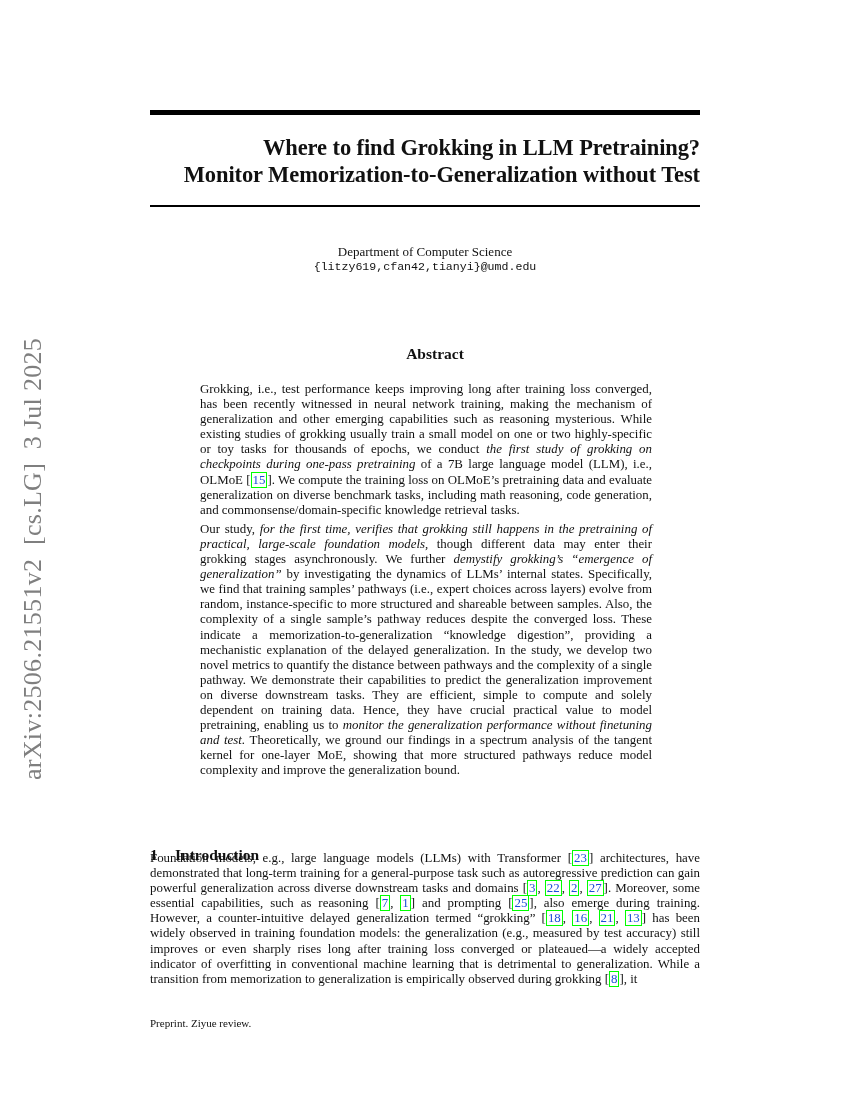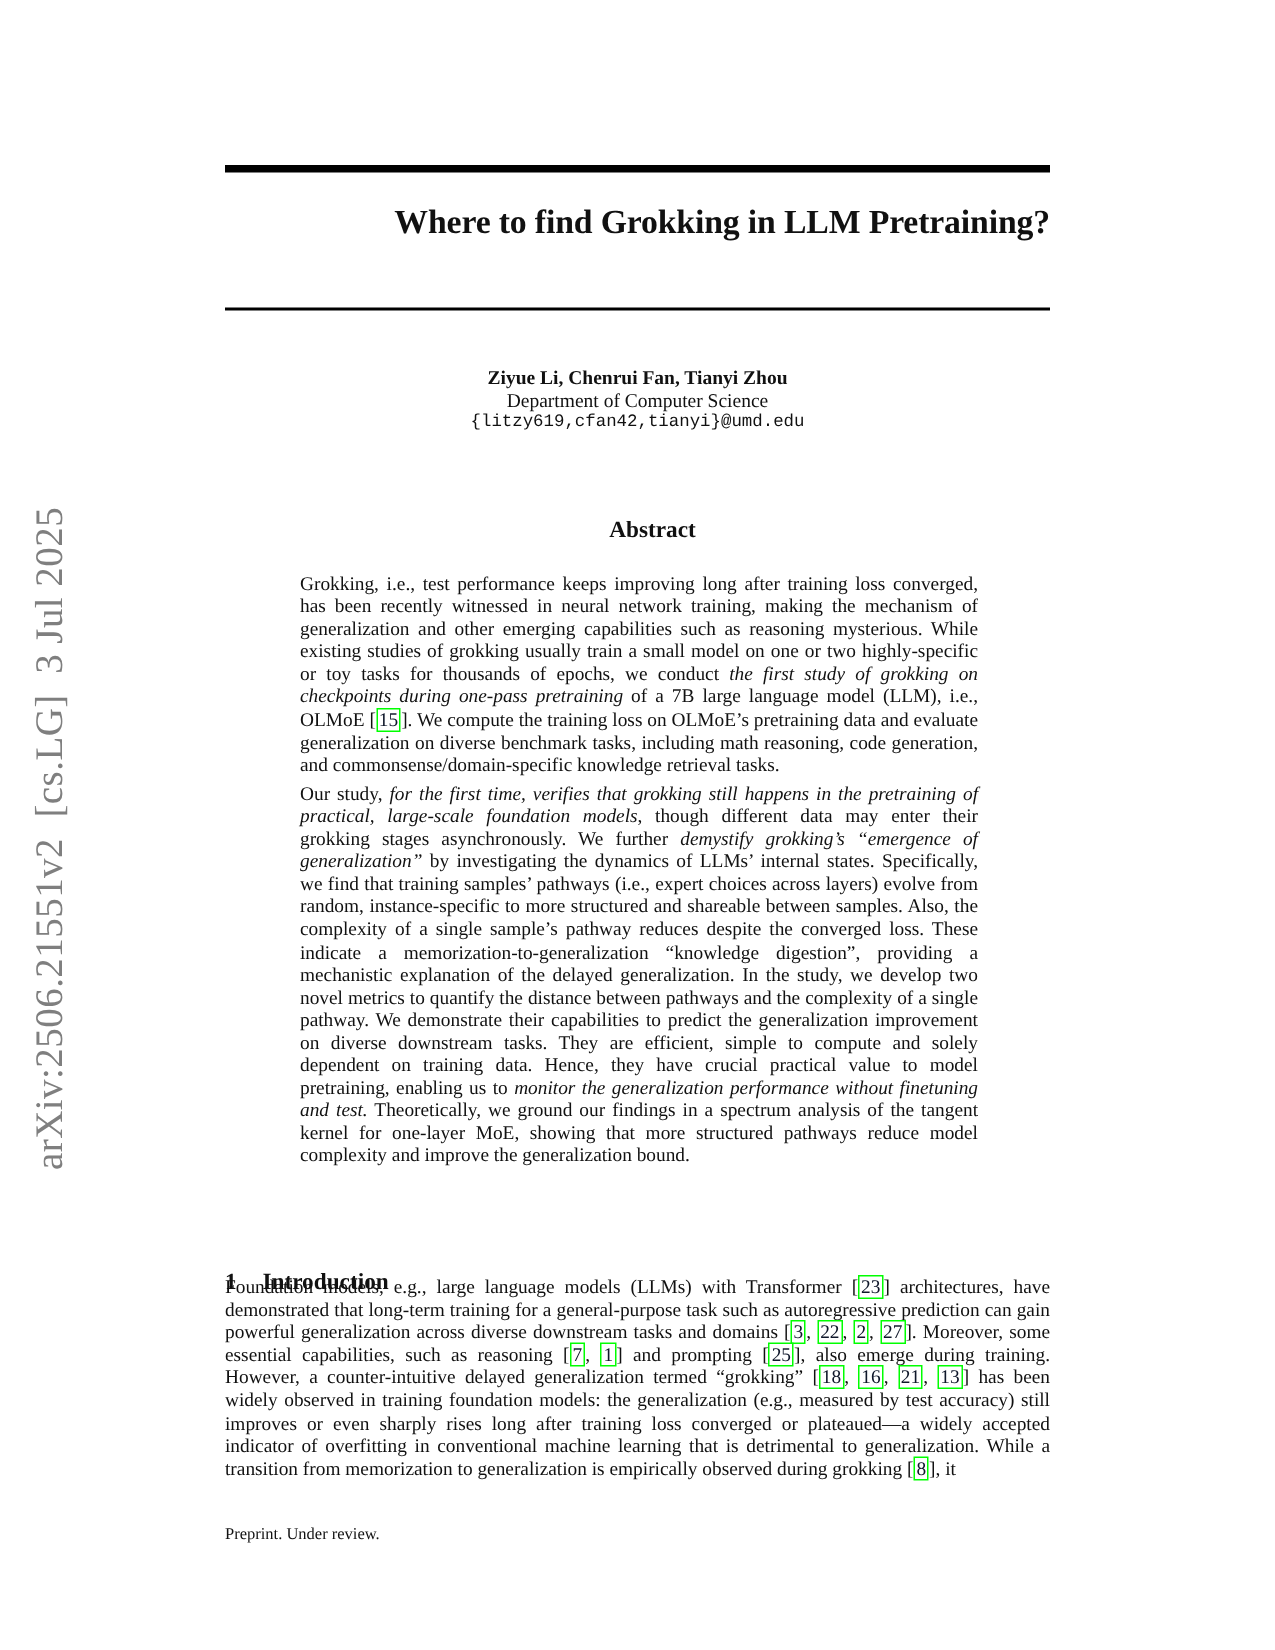--- a/index.html
+++ b/index.html
@@ -16,53 +16,53 @@
     .abs-title { position: absolute; left: 160px; width: 550px; top: 345px; text-align: center;
                  font-weight: bold; font-size: 15.5px; }
     .abstract { position: absolute; left: 200px; width: 452px; top: 382px;
                 font-size: 12.9px; line-height: 15.1px; text-align: justify; hyphens: manual; }
     .abstract p { margin: 0 0 4px 0; }
     .sec-title { position: absolute; left: 150px; top: 846px; font-weight: bold; font-size: 15.5px; }
     .sec-title .num { display: inline-block; width: 25px; }
     .intro { position: absolute; left: 150px; width: 550px; top: 851px;
              font-size: 12.9px; line-height: 15.1px; text-align: justify; }
     .intro p { margin: 0; }
-    .cite { border: 1px solid #00ff00; padding: 0 1px; color: #0f172a; text-decoration: none; cursor: pointer; }
+    .cite { border: 1px solid #00ff00; padding: 0 1px; color: #1d4ed8; text-decoration: none; cursor: pointer; }
     .footer { position: absolute; left: 150px; top: 1017px; font-size: 11px; }
     .arxiv { position: absolute; left: 18px; top: 780px; width: 470px; height: 40px;
              transform-origin: 0 0; transform: rotate(-90deg);
              font-family: "Liberation Serif", "DejaVu Serif", serif; font-size: 26px; color: #7f7f7f;
              white-space: pre; letter-spacing: 0.3px; }
     em { font-style: italic; }
   </style>
 </head>
 <body>
 
 <div class="arxiv">arXiv:2506.21551v2  [cs.LG]  3 Jul 2025</div>
 
 <div class="rule-thick"></div>
 <div class="title">
   <div>Where to find Grokking in LLM Pretraining?</div>
+  <div>Monitor Memorization-to-Generalization without Test</div>
 </div>
 <div class="rule-thin"></div>
 
 <div class="authors">
-  <div class="names">Ziyue Li, Chenrui Fan, Tianyi Zhou</div>
   <div>Department of Computer Science</div>
   <div class="email">{litzy619,cfan42,tianyi}@umd.edu</div>
 </div>
 
 <div class="abs-title">Abstract</div>
 
 <div class="abstract">
   <p><span>Grokking, i.e., test performance keeps improving long after training loss converged, has been recently witnessed in neural network training, making the mechanism of generalization and other emerging capabilities such as reasoning mysterious. While existing studies of grokking usually train a small model on one or two highly-specific or toy tasks for thousands of epochs, we conduct </span><em>the first study of grokking on checkpoints during one-pass pretraining</em><span> of a 7B large language model (LLM), i.e., OLMoE </span>[<a class="cite">15</a>]<span>. We compute the training loss on OLMoE’s pretraining data and evaluate generalization on diverse benchmark tasks, including math reasoning, code generation, and commonsense/domain-specific knowledge retrieval tasks.</span></p>
   <p><span>Our study, </span><em>for the first time, verifies that grokking still happens in the pretraining of practical, large-scale foundation models</em><span>, though different data may enter their grokking stages asynchronously. We further </span><em>demystify grokking’s “emergence of generalization”</em><span> by investigating the dynamics of LLMs’ internal states. Specifically, we find that training samples’ pathways (i.e., expert choices across layers) evolve from random, instance-specific to more structured and shareable between samples. Also, the complexity of a single sample’s pathway reduces despite the converged loss. These indicate a memorization-to-generalization “knowledge digestion”, providing a mechanistic explanation of the delayed generalization. In the study, we develop two novel metrics to quantify the distance between pathways and the complexity of a single pathway. We demonstrate their capabilities to predict the generalization improvement on diverse downstream tasks. They are efficient, simple to compute and solely dependent on training data. Hence, they have crucial practical value to model pretraining, enabling us to </span><em>monitor the generalization performance without finetuning and test.</em><span> Theoretically, we ground our findings in a spectrum analysis of the tangent kernel for one-layer MoE, showing that more structured pathways reduce model complexity and improve the generalization bound.</span></p>
 </div>
 
 <div class="sec-title">
   <span class="num">1</span><span>Introduction</span>
 </div>
 
 <div class="intro">
   <p><span>Foundation models, e.g., large language models (LLMs) with Transformer </span>[<a class="cite">23</a>]<span> architectures, have demonstrated that long-term training for a general-purpose task such as autoregressive prediction can gain powerful generalization across diverse downstream tasks and domains [</span><a class="cite">3</a>, <a class="cite">22</a>, <a class="cite">2</a>, <a class="cite">27</a><span>]. Moreover, some essential capabilities, such as reasoning [</span><a class="cite">7</a>, <a class="cite">1</a><span>] and prompting </span>[<a class="cite">25</a>]<span>, also emerge during training. However, a counter-intuitive delayed generalization termed “grokking” [</span><a class="cite">18</a>, <a class="cite">16</a>, <a class="cite">21</a>, <a class="cite">13</a><span>] has been widely observed in training foundation models: the generalization (e.g., measured by test accuracy) still improves or even sharply rises long after training loss converged or plateaued—a widely accepted indicator of overfitting in conventional machine learning that is detrimental to generalization. While a transition from memorization to generalization is empirically observed during grokking </span>[<a class="cite">8</a>]<span>, it</span></p>
 </div>
 
-<div class="footer">Preprint. Under review.</div>
+<div class="footer">Preprint. Ziyue review.</div>
 
 </body></html>

